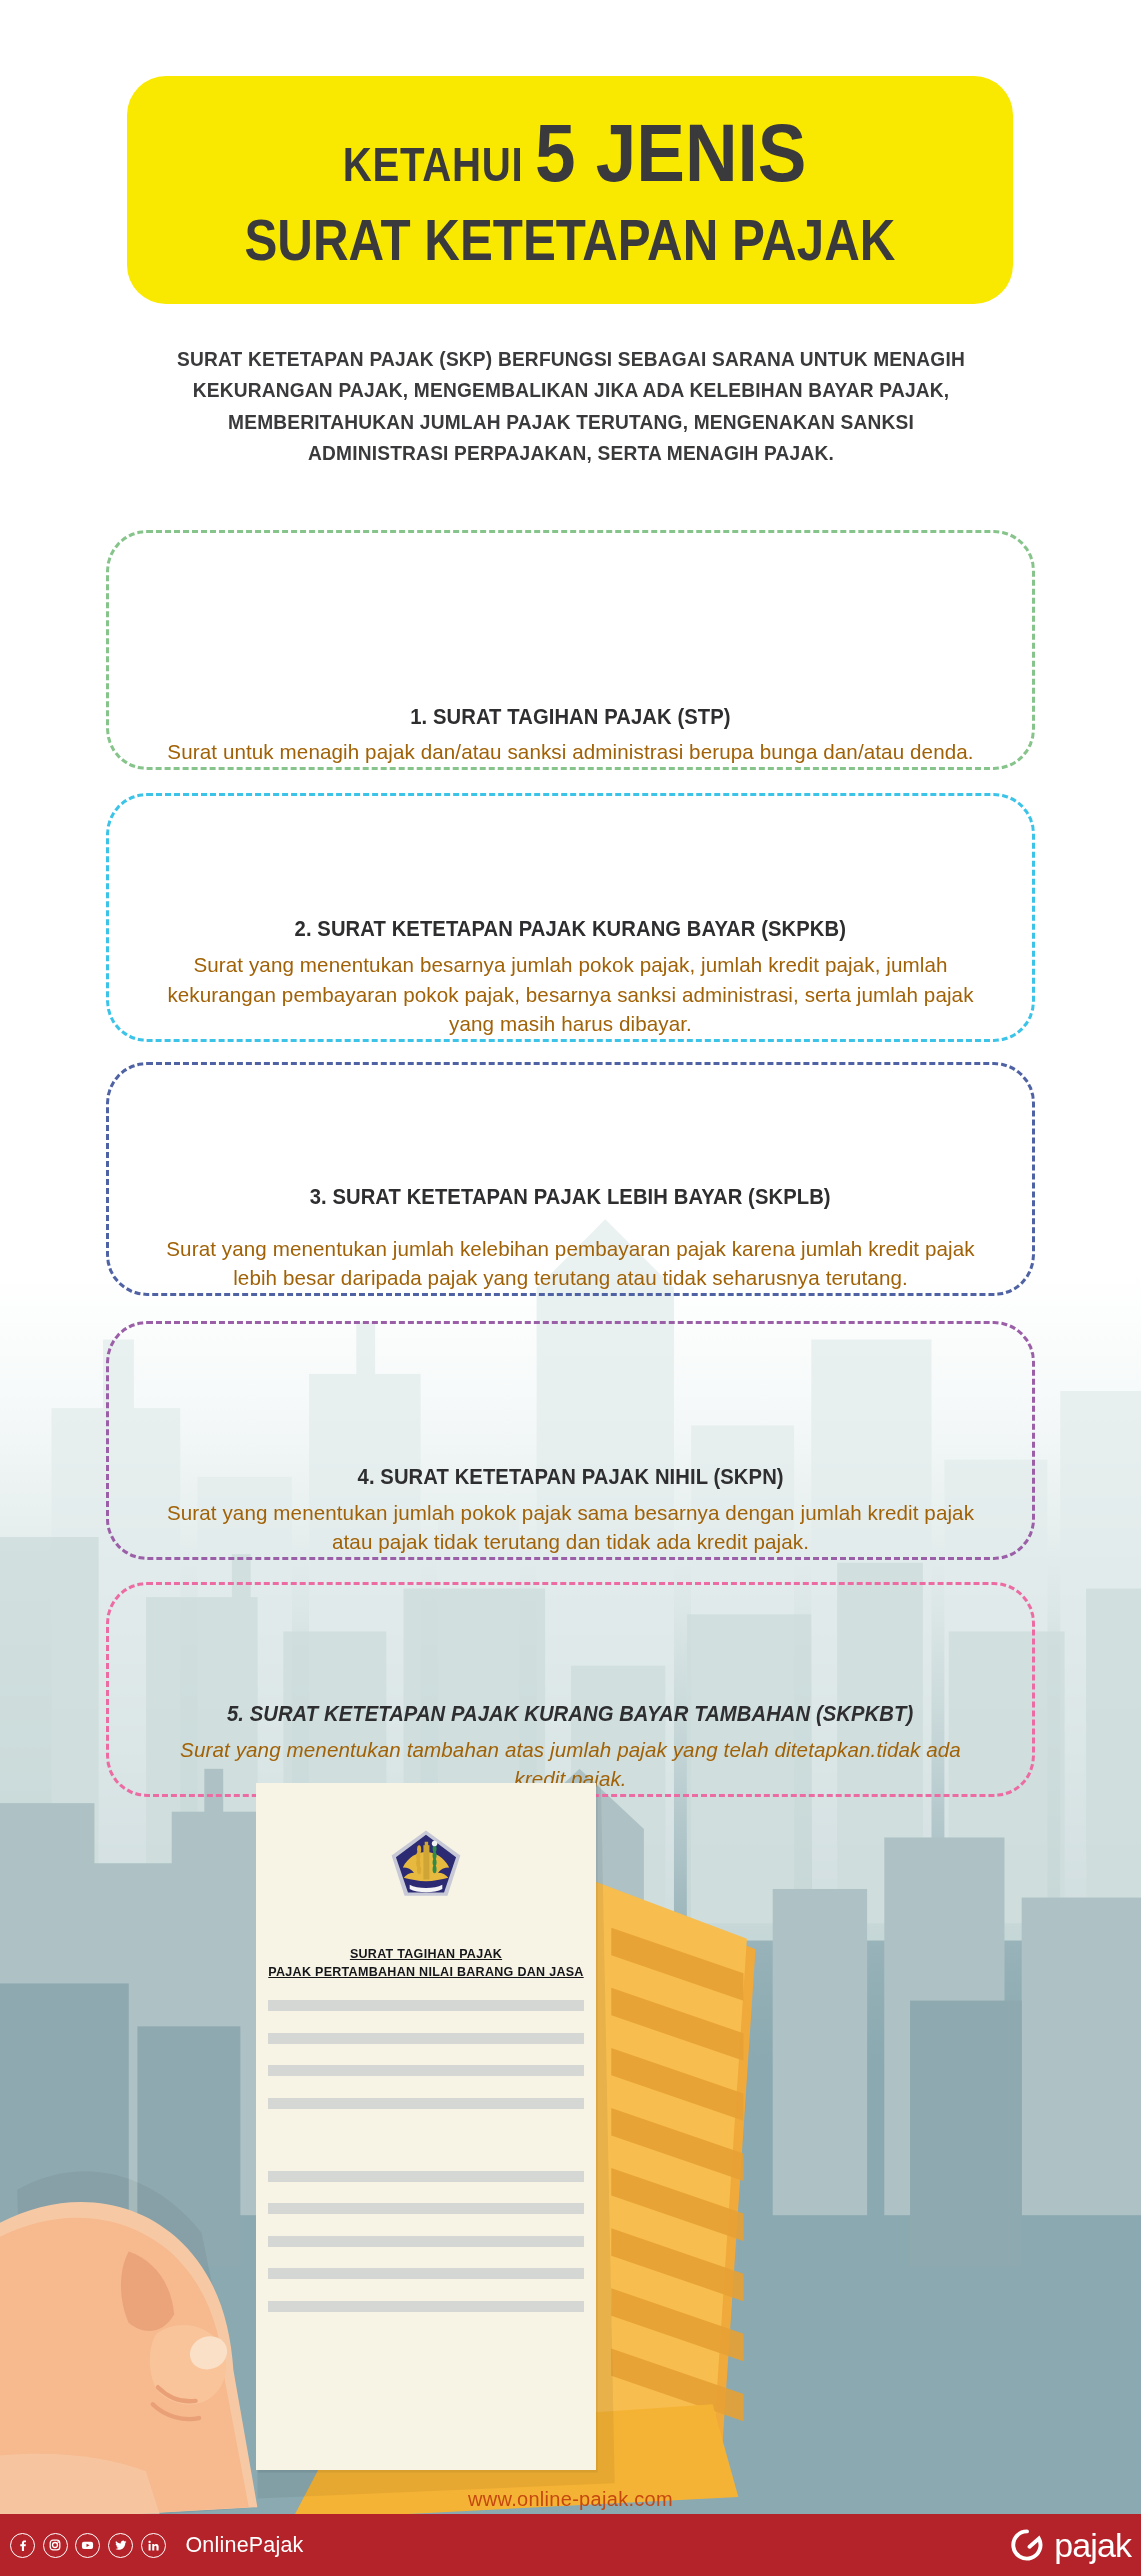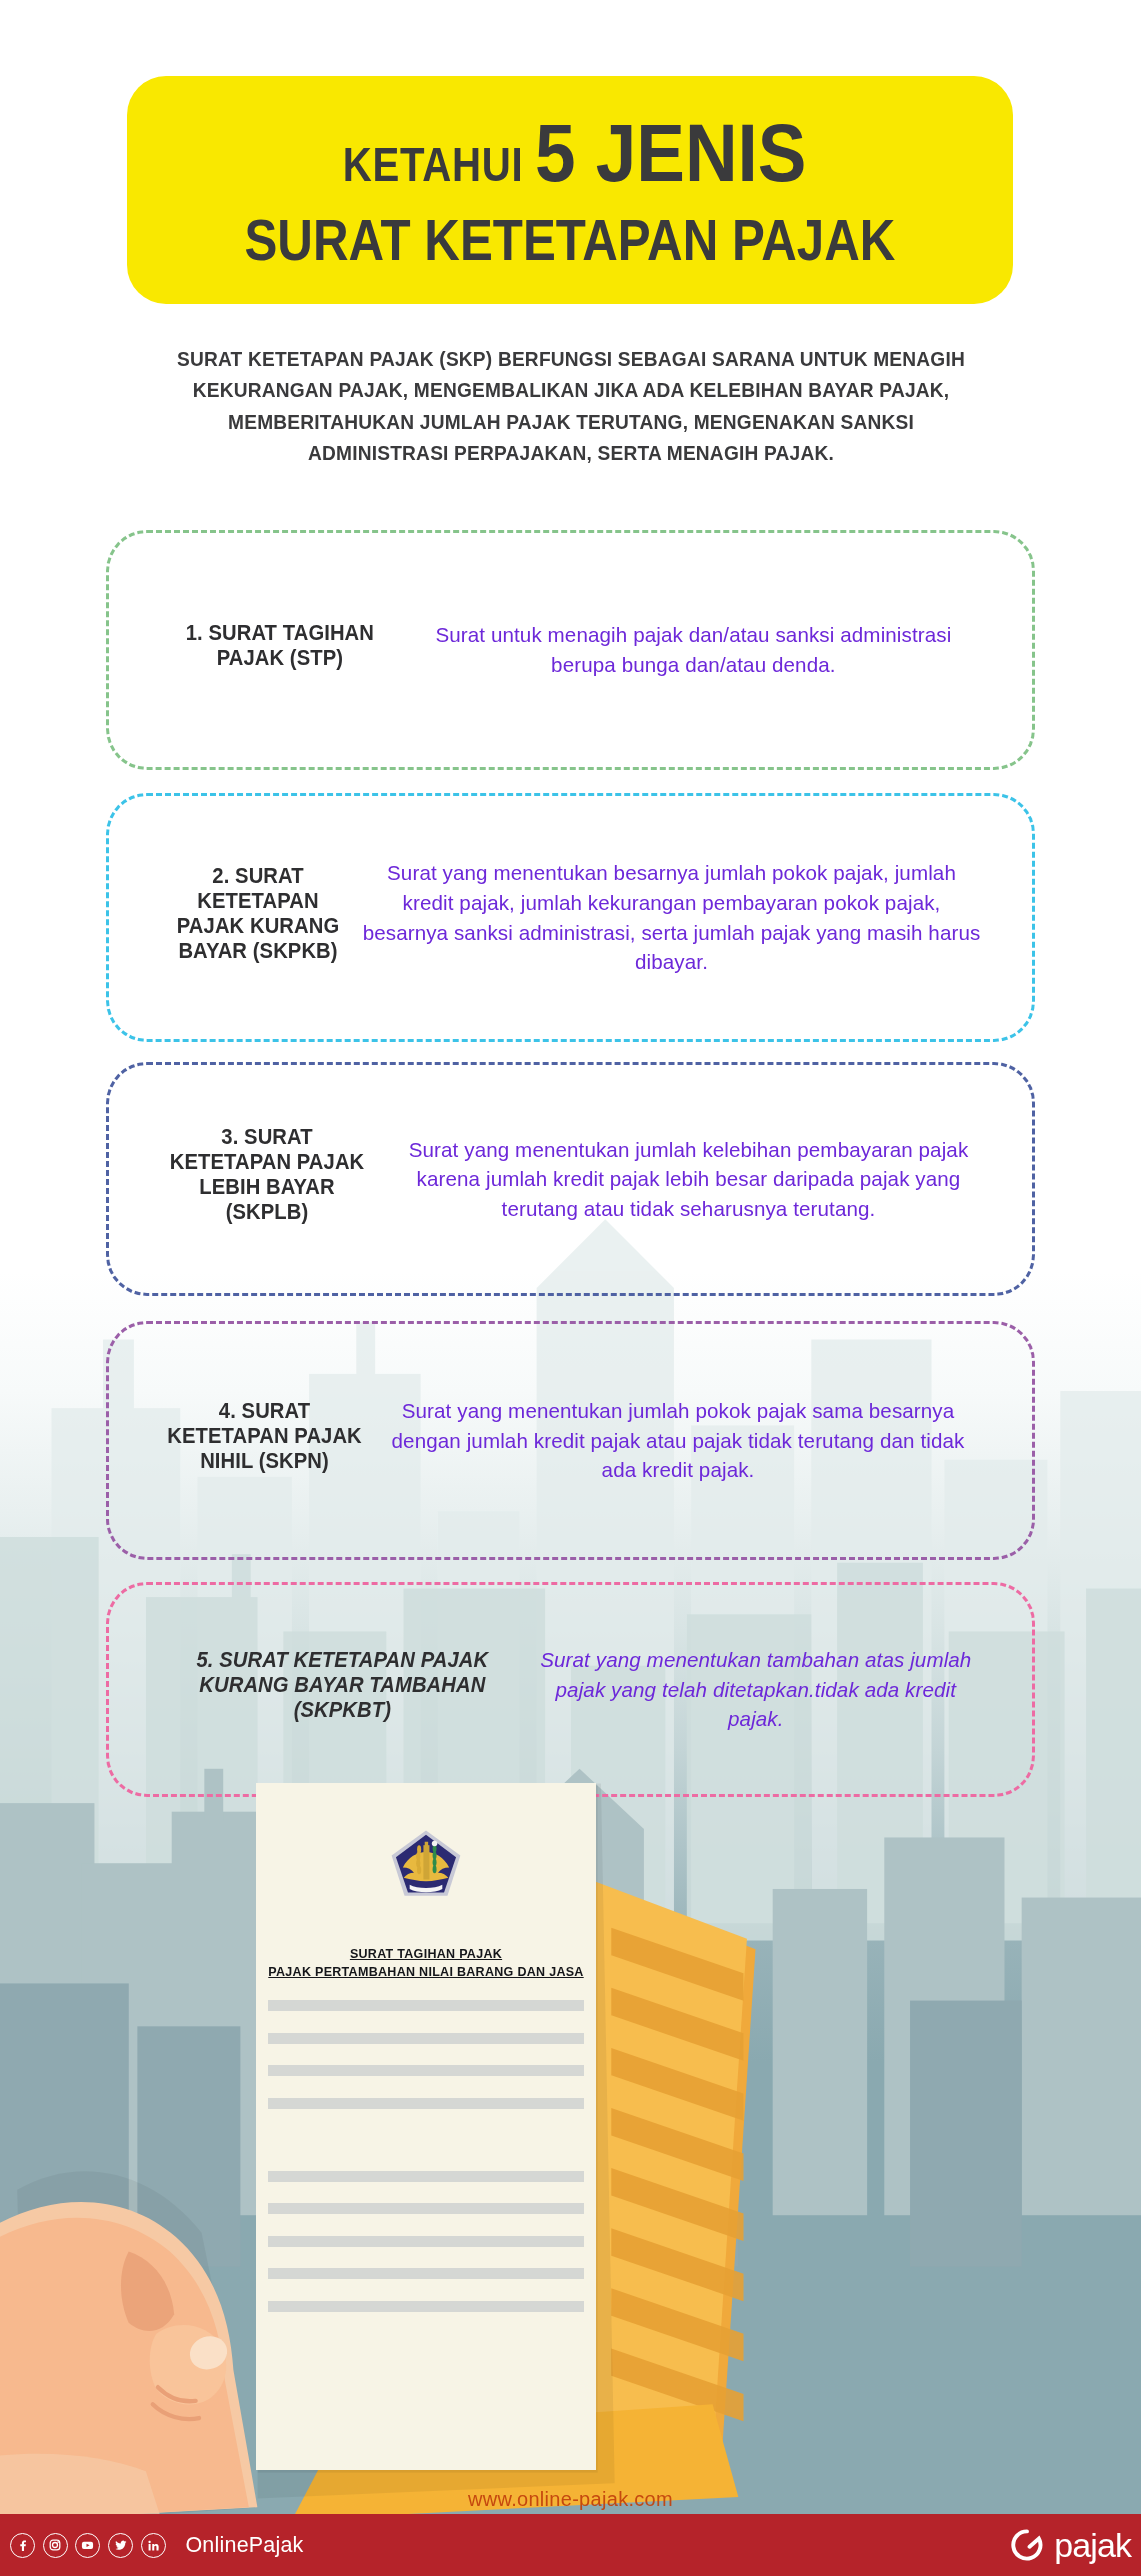--- a/index.html
+++ b/index.html
@@ -58,31 +58,31 @@
     text-align:center; z-index:3;
     color:#3a3a3c; font-size:20.6px; font-weight:bold;
     line-height:1.52; letter-spacing:0.2px;
     transform:scaleX(.93); transform-origin:center top;
   }
 
   
   .card {
     position:absolute; left:106px; width:929px;
     border-radius:41px; z-index:3;
-    display:flex; justify-content:flex-start;
+    display:flex; flex-direction:column; justify-content:flex-end;
     align-items:center; text-align:center;
     padding:0 48px;
   }
   .card h3 {
     font-size:21.5px; font-weight:bold; color:#2e2e30;
     letter-spacing:0.1px; margin-bottom:7.7px;
     transform:scaleX(.94);
   }
   .card p {
-    font-size:20.6px; color:#6d28d9; line-height:1.44;
+    font-size:20.6px; color:#a16207; line-height:1.44;
     font-weight:normal; letter-spacing:0.1px;
   }
   .c1 { top:530px;  height:240px; border:3.4px dashed #86c48b; }
   .c2 { top:793px;  height:249px; border:3.4px dashed #3cc3e8; }
   .c3 { top:1062px; height:234px; border:3.4px dashed #4f62a3;gap:16px; }
   .c4 { top:1321px; height:239px; border:3.4px dashed #9b5fa8; }
   .c5 { top:1582px; height:215px; border:3.4px dashed #ed6ba3;font-style:italic; }
 
   
   #doc-art { position:absolute; left:0; top:1743px; z-index:2; }

